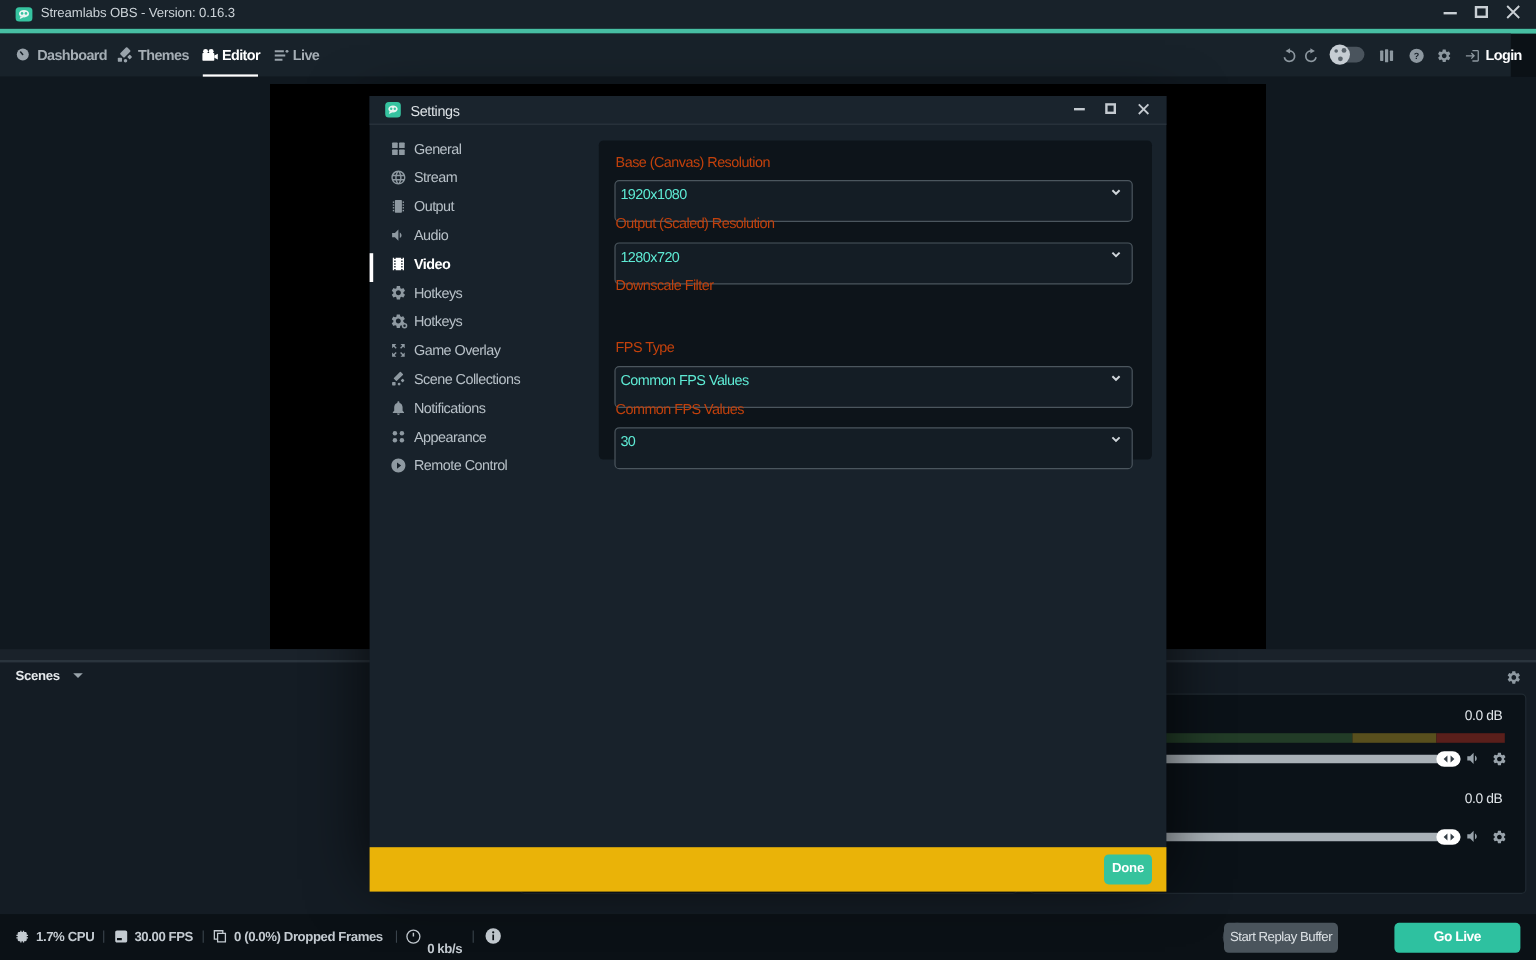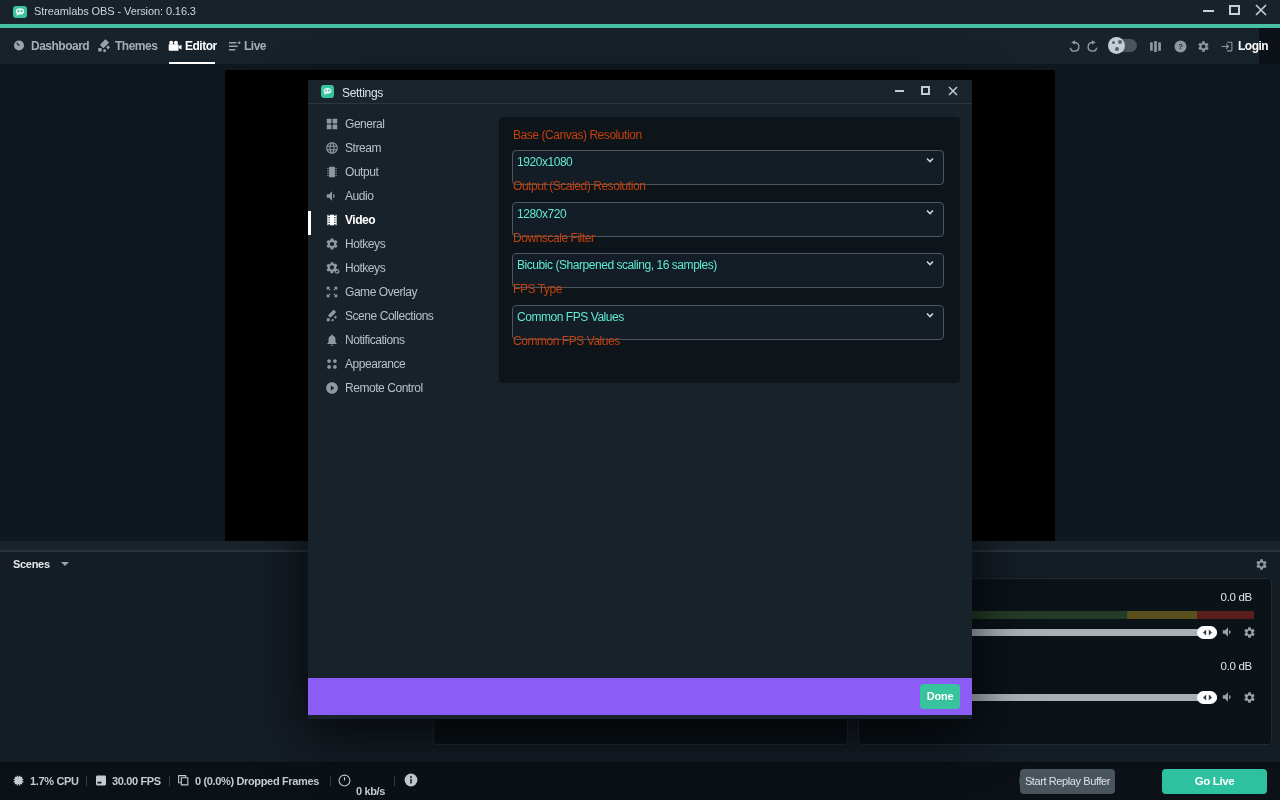--- a/index.html
+++ b/index.html
@@ -37,21 +37,21 @@
 #dlg-side{position:absolute;left:0;top:32px;width:190px}
 .sitem{position:absolute;left:0;width:190px;height:24px;color:#b7c0c7;font-size:12px;letter-spacing:-0.45px}
 .sitem .lbl{position:absolute;left:37px;top:5px}
 .sitem svg{position:absolute;left:17px;top:5px}
 .sitem.active{color:#fff;font-weight:700}
 #activebar{position:absolute;left:0;top:131px;width:3px;height:24px;background:#fff}
 #form{position:absolute;left:191px;top:37px;width:461px;height:266px;background:#0d141a;border-radius:4px}
 .flabel{position:absolute;left:14px;color:#c2410c;font-size:12px;letter-spacing:-0.45px}
 .fselect{position:absolute;left:13px;width:432px;height:35px;background:#141d25;border:1px solid #4b565e;border-radius:4px;color:#5eead4;font-size:12px;letter-spacing:-0.45px;line-height:22px;padding-left:4px}
 .chev{position:absolute;right:8px;top:4px;width:10px;height:10px}
-#dlg-footer{position:absolute;left:0;top:598px;width:664px;height:37px;background:#8b5cf6}
+#dlg-footer{position:absolute;left:0;top:626px;width:664px;height:37px;background:#eab308}
 #donebtn{position:absolute;right:12px;top:6px;width:40px;height:25px;background:#36c39d;border-radius:4px;color:#fff;font-size:11px;font-weight:700;letter-spacing:-0.2px;text-align:center;line-height:25px}
 </style></head>
 <body>
 
 <div class="abs" id="titlebar">
   <div class="abs logo" style="left:13px;top:6px;width:14px;height:12px"><svg width="14" height="12" viewBox="0 0 14 12">
         <ellipse cx="7" cy="5.4" rx="4.2" ry="3.1" fill="#e8f5f1"></ellipse>
         <path d="M4.2 7.5L3.4 9.8l3-1.3z" fill="#e8f5f1"></path>
         <circle cx="5.4" cy="5.2" r="1.1" fill="#36c3a0"></circle>
         <circle cx="8.6" cy="5.2" r="1.1" fill="#36c3a0"></circle>
@@ -313,25 +313,25 @@
   <div id="form">
     <div class="flabel" style="top:11px">Base (Canvas) Resolution</div>
     <div class="fselect" style="top:33px">1920x1080<svg class="chev" viewBox="0 0 10 10">
           <path d="M2 3.5l3 3 3-3" stroke="#d0d6db" stroke-width="1.6" fill="none"></path>
         </svg></div>
     <div class="flabel" style="top:62px">Output (Scaled) Resolution</div>
     <div class="fselect" style="top:85px">1280x720<svg class="chev" viewBox="0 0 10 10">
           <path d="M2 3.5l3 3 3-3" stroke="#d0d6db" stroke-width="1.6" fill="none"></path>
         </svg></div>
     <div class="flabel" style="top:114px">Downscale Filter</div>
-    <div class="fselect" style="top:136px">Bicubic (Sharpened scaling, 16 samples)<svg class="chev" viewBox="0 0 10 10">
-          <path d="M2 3.5l3 3 3-3" stroke="#d0d6db" stroke-width="1.6" fill="none"></path>
-        </svg></div>
     <div class="flabel" style="top:165px">FPS Type</div>
     <div class="fselect" style="top:188px">Common FPS Values<svg class="chev" viewBox="0 0 10 10">
           <path d="M2 3.5l3 3 3-3" stroke="#d0d6db" stroke-width="1.6" fill="none"></path>
         </svg></div>
     <div class="flabel" style="top:217px">Common FPS Values</div>
+    <div class="fselect" style="top:239px">30<svg class="chev" viewBox="0 0 10 10">
+          <path d="M2 3.5l3 3 3-3" stroke="#d0d6db" stroke-width="1.6" fill="none"></path>
+        </svg></div>
   </div>
   <div id="dlg-footer">
       <div id="donebtn">Done</div>
     </div>
 </div>
 
 </body></html>

